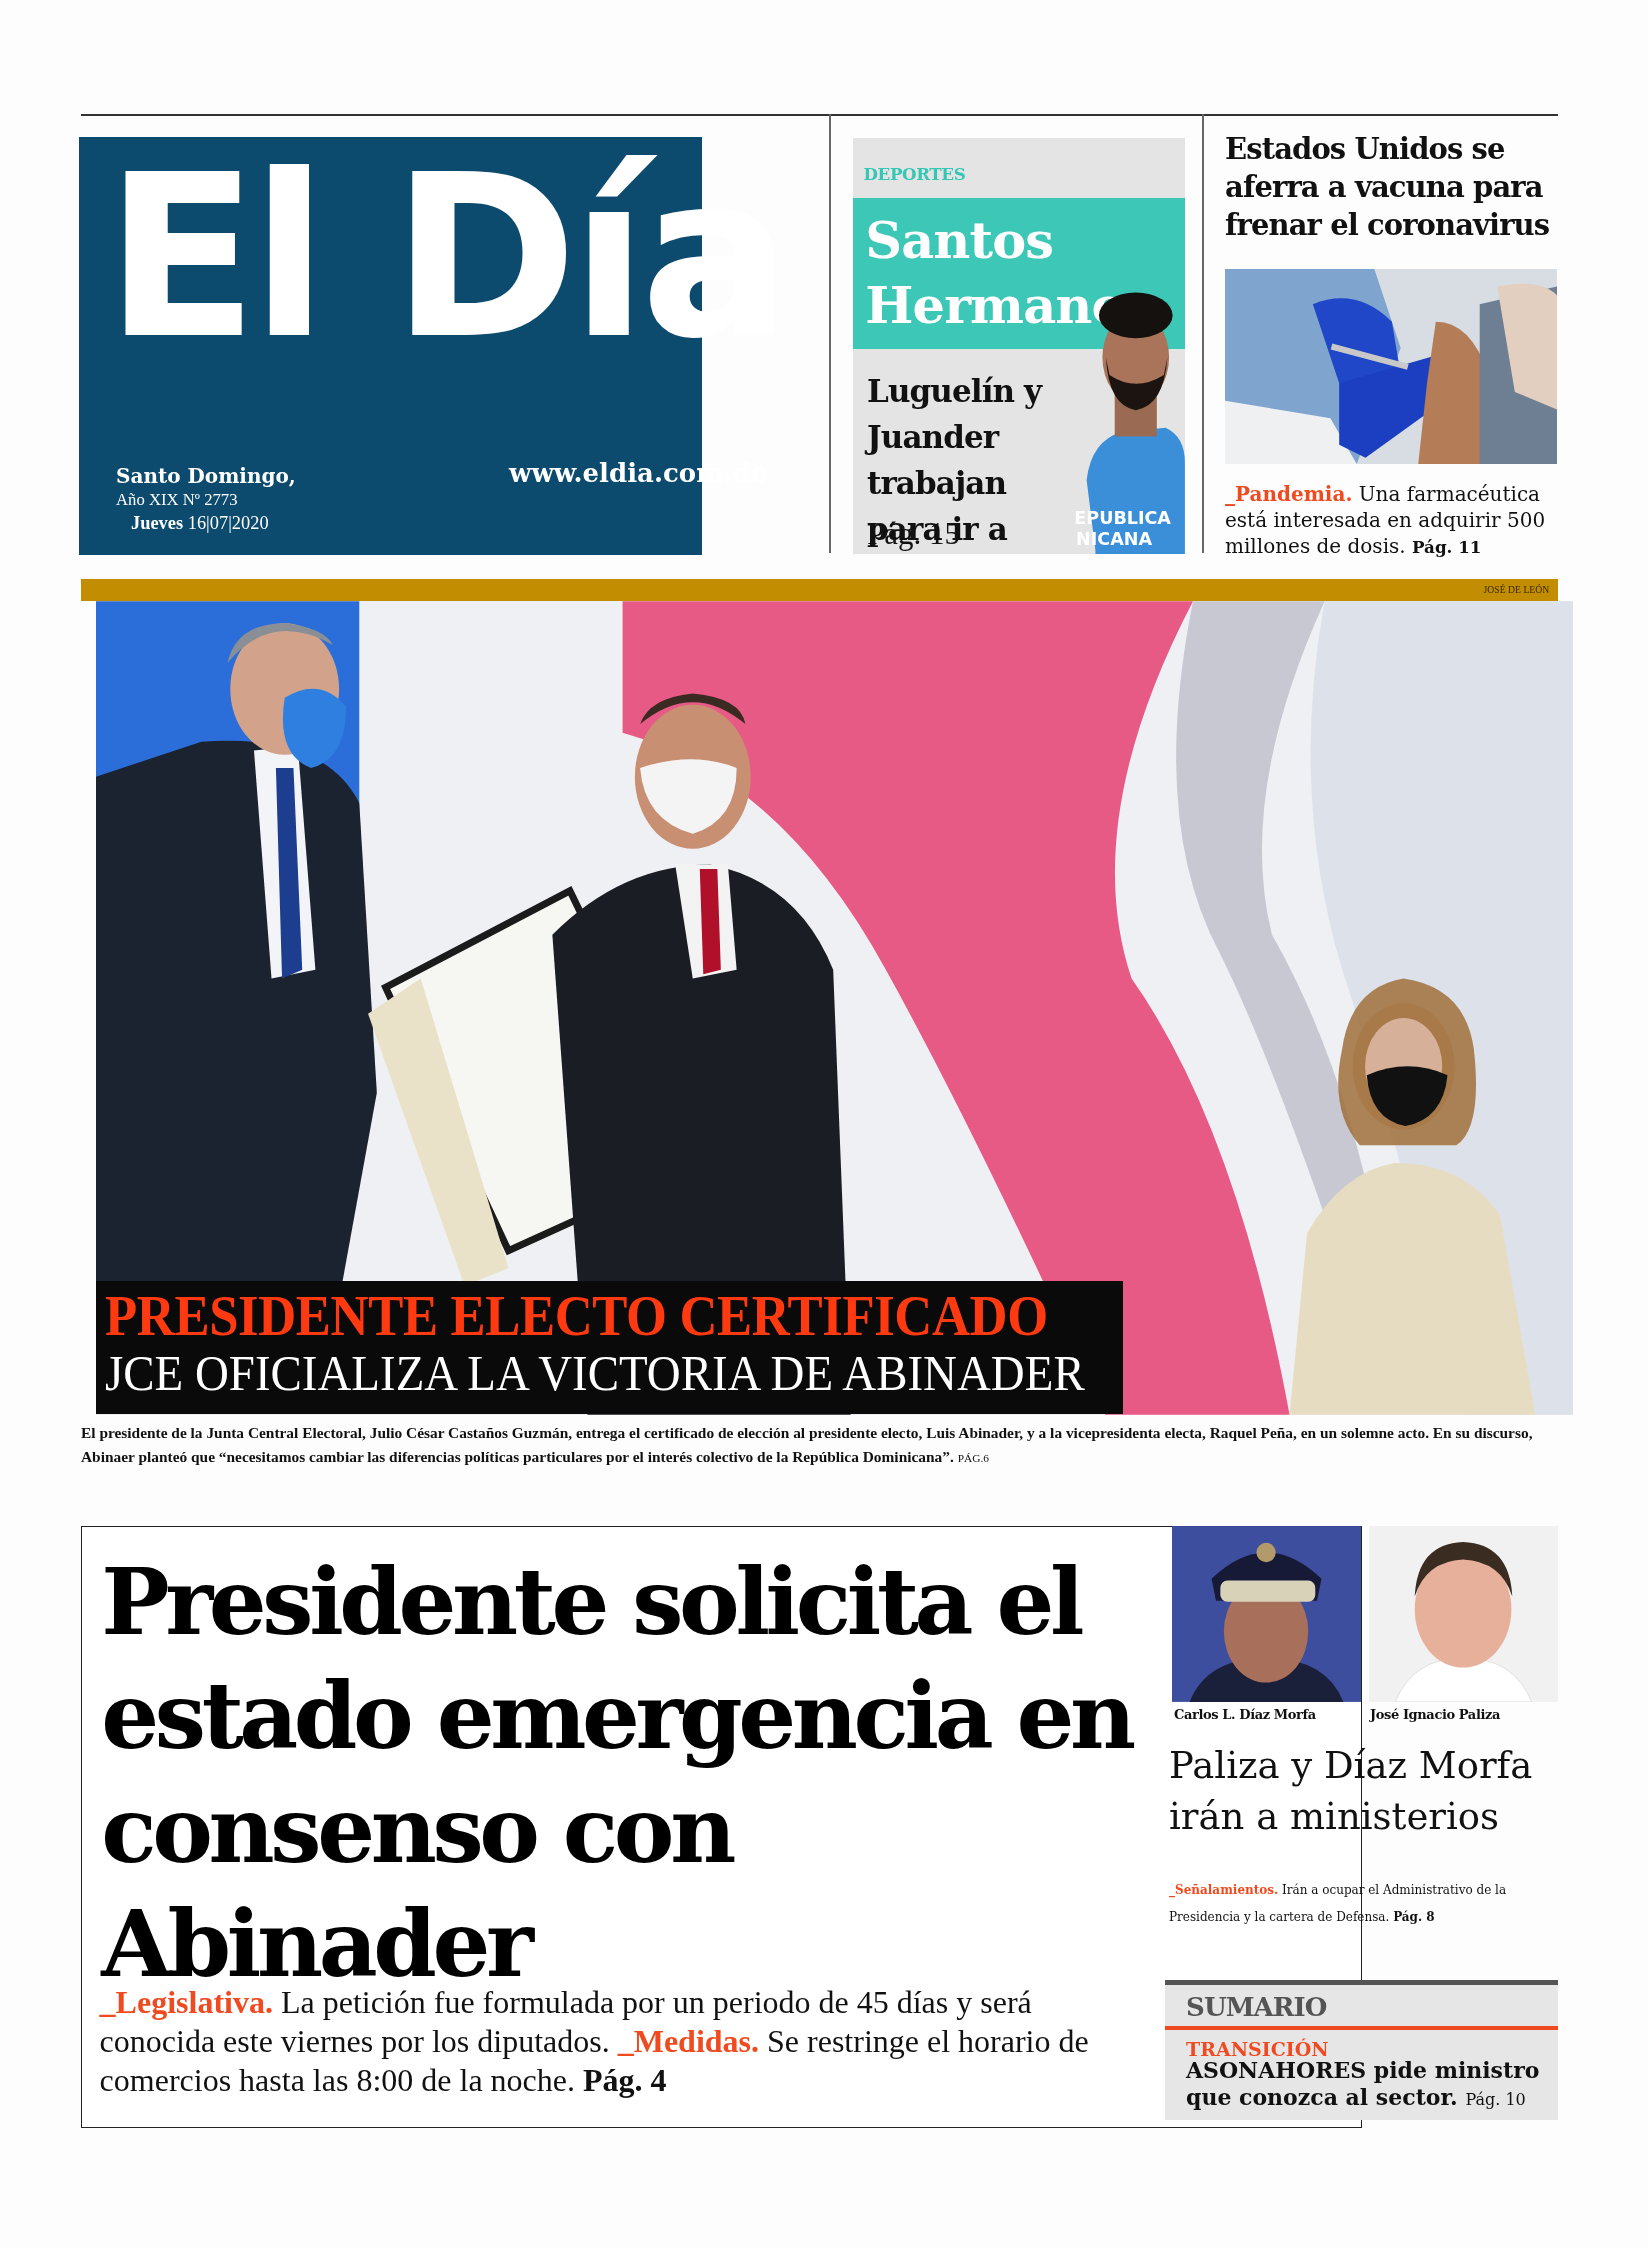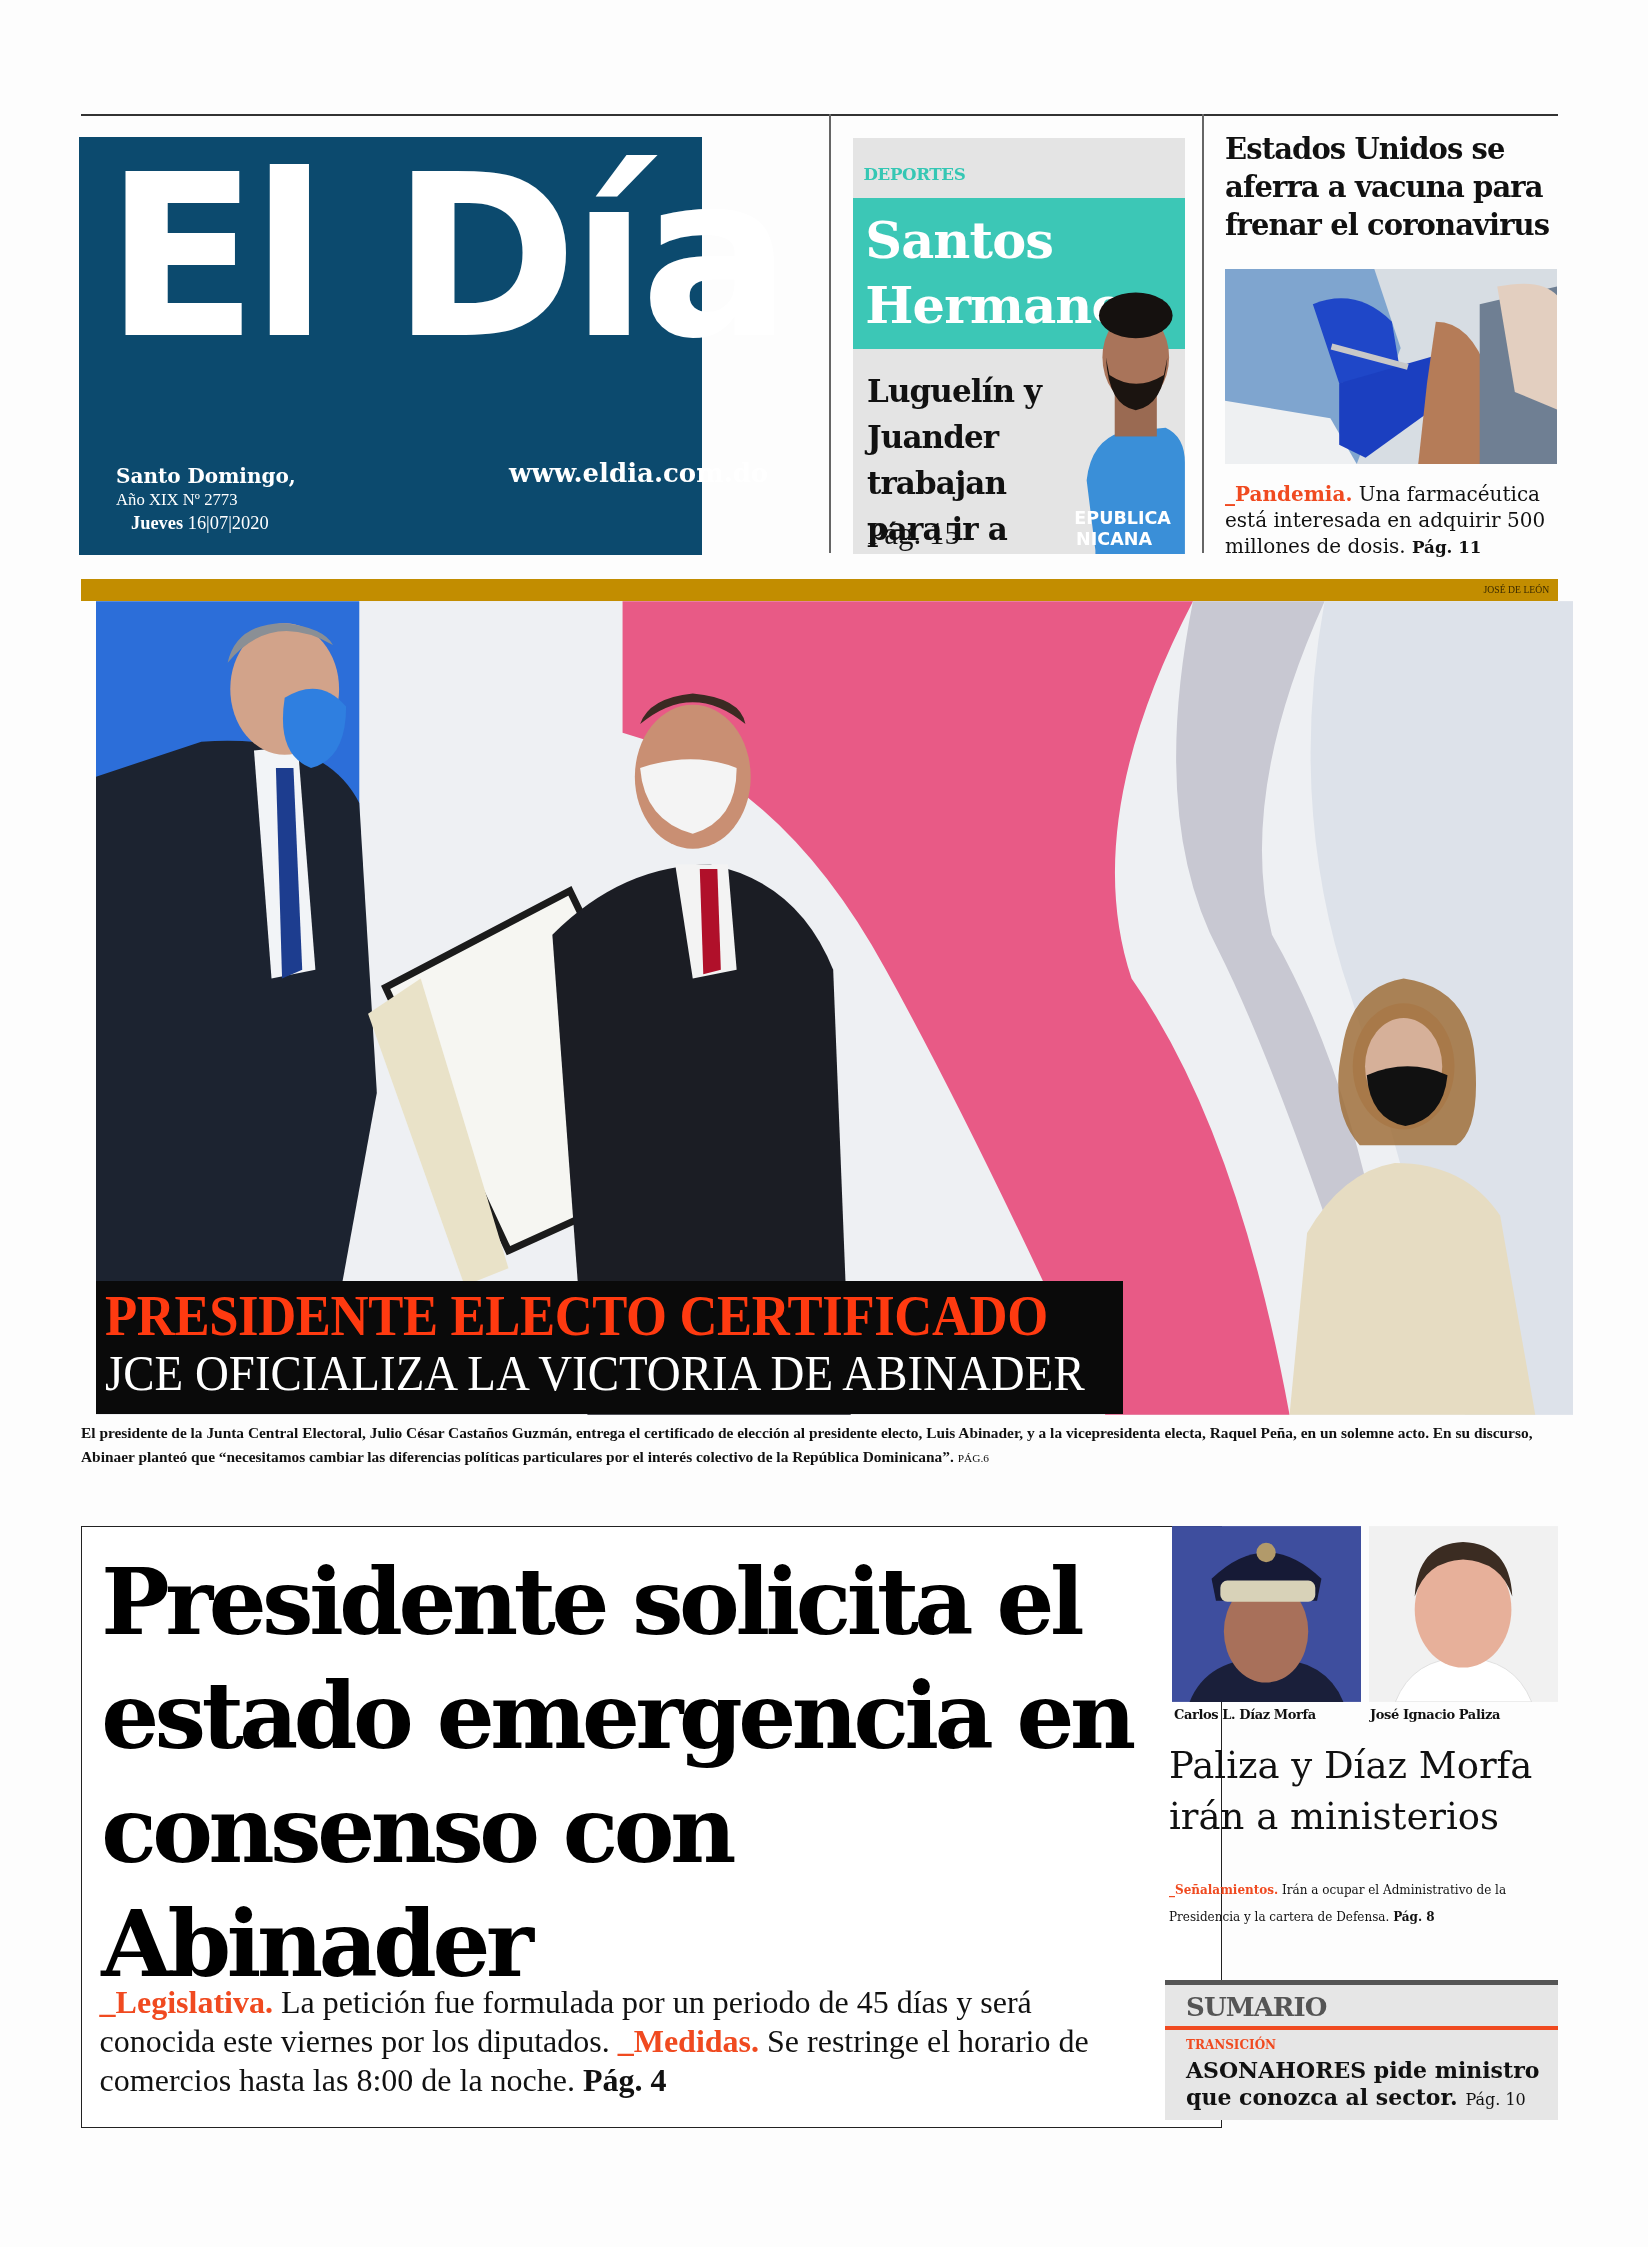--- a/index.html
+++ b/index.html
@@ -42,35 +42,35 @@
   .photo-credit { right:8.8px; top:5.3px; font-size:9.7px; color:#3a2a00; font-family:"Liberation Serif", serif; }
   .main-photo { left:96px; top:601px; width:1477px; height:814px; overflow:hidden; background:#e8eaee; }
   .ph-overlay { left:0; top:680px; width:1027px; height:133px; background:#0a0a0a; }
   .ph-head1 { left:8.8px; top:685px; font-family:"Liberation Serif", serif; font-weight:bold; font-size:56px; color:#ff3a10; letter-spacing:-0.4px; line-height:60px; transform:scaleX(0.94); transform-origin:left; white-space:nowrap; }
   .ph-head2 { left:8.8px; top:743px; font-family:"Liberation Serif", serif; font-size:51px; color:#fff; line-height:58px; transform:scaleX(0.92); transform-origin:left; white-space:nowrap; }
 
   .caption { left:81px; top:1421px; width:1477px; font-family:"Liberation Serif", serif; font-weight:bold; font-size:15.4px; line-height:24px; color:#111; }
   .caption .pg { font-weight:normal; font-size:11.4px; }
 
   
-  .lead-box { left:81px; top:1526px; width:1141px; height:602px; border:1.8px solid #222; box-sizing:border-box; background:#fff; }
+  .lead-box { left:81px; top:1526px; width:1281px; height:602px; border:1.8px solid #222; box-sizing:border-box; background:#fff; }
   .lead-title { left:19.3px; top:17.6px; width:1036px; font-family:"DejaVu Serif", serif; font-weight:bold; font-size:91px; line-height:114px; letter-spacing:-4.4px; color:#000; }
   .lead-body { left:17.6px; top:456px; width:1036px; font-family:"Liberation Serif", serif; font-size:32px; line-height:39px; color:#111; }
 
   
   .portrait { top:1526px; width:189px; height:176px; overflow:hidden; }
   .portrait-cap { top:1707px; font-size:13px; font-weight:bold; letter-spacing:-0.4px; }
   .side-title { left:1169px; top:1740px; width:404px; font-size:37px; line-height:51px; color:#111; }
   .side-body { left:1169px; top:1877px; width:404px; font-size:12px; line-height:27px; }
 
   .sumario { left:1165px; top:1980px; width:393px; height:140px; background:#e6e6e6; }
   .sum-top { left:0; top:0; width:393px; height:5.3px; background:#555; }
   .sum-label { left:21px; top:12.3px; font-size:26px; font-weight:bold; color:#555; letter-spacing:-0.9px; }
   .sum-red { left:0; top:46px; width:393px; height:4.4px; background:#f04a20; }
-  .sum-kicker { left:21px; top:58px; font-size:12px; font-weight:bold; color:#f04a20; }
+  .sum-kicker { left:21px; top:58px; font-size:19px; font-weight:bold; color:#f04a20; }
   .sum-text { left:21px; top:77px; width:369px; font-size:22px; font-weight:bold; line-height:27px; }
   .sum-text .pg { font-weight:normal; font-size:16px; }
 </style>
 </head>
 <body>
 
 <div class="abs rule-top"></div>
 <div class="abs vdiv" style="left:829px"></div>
 <div class="abs vdiv" style="left:1202px"></div>
 

